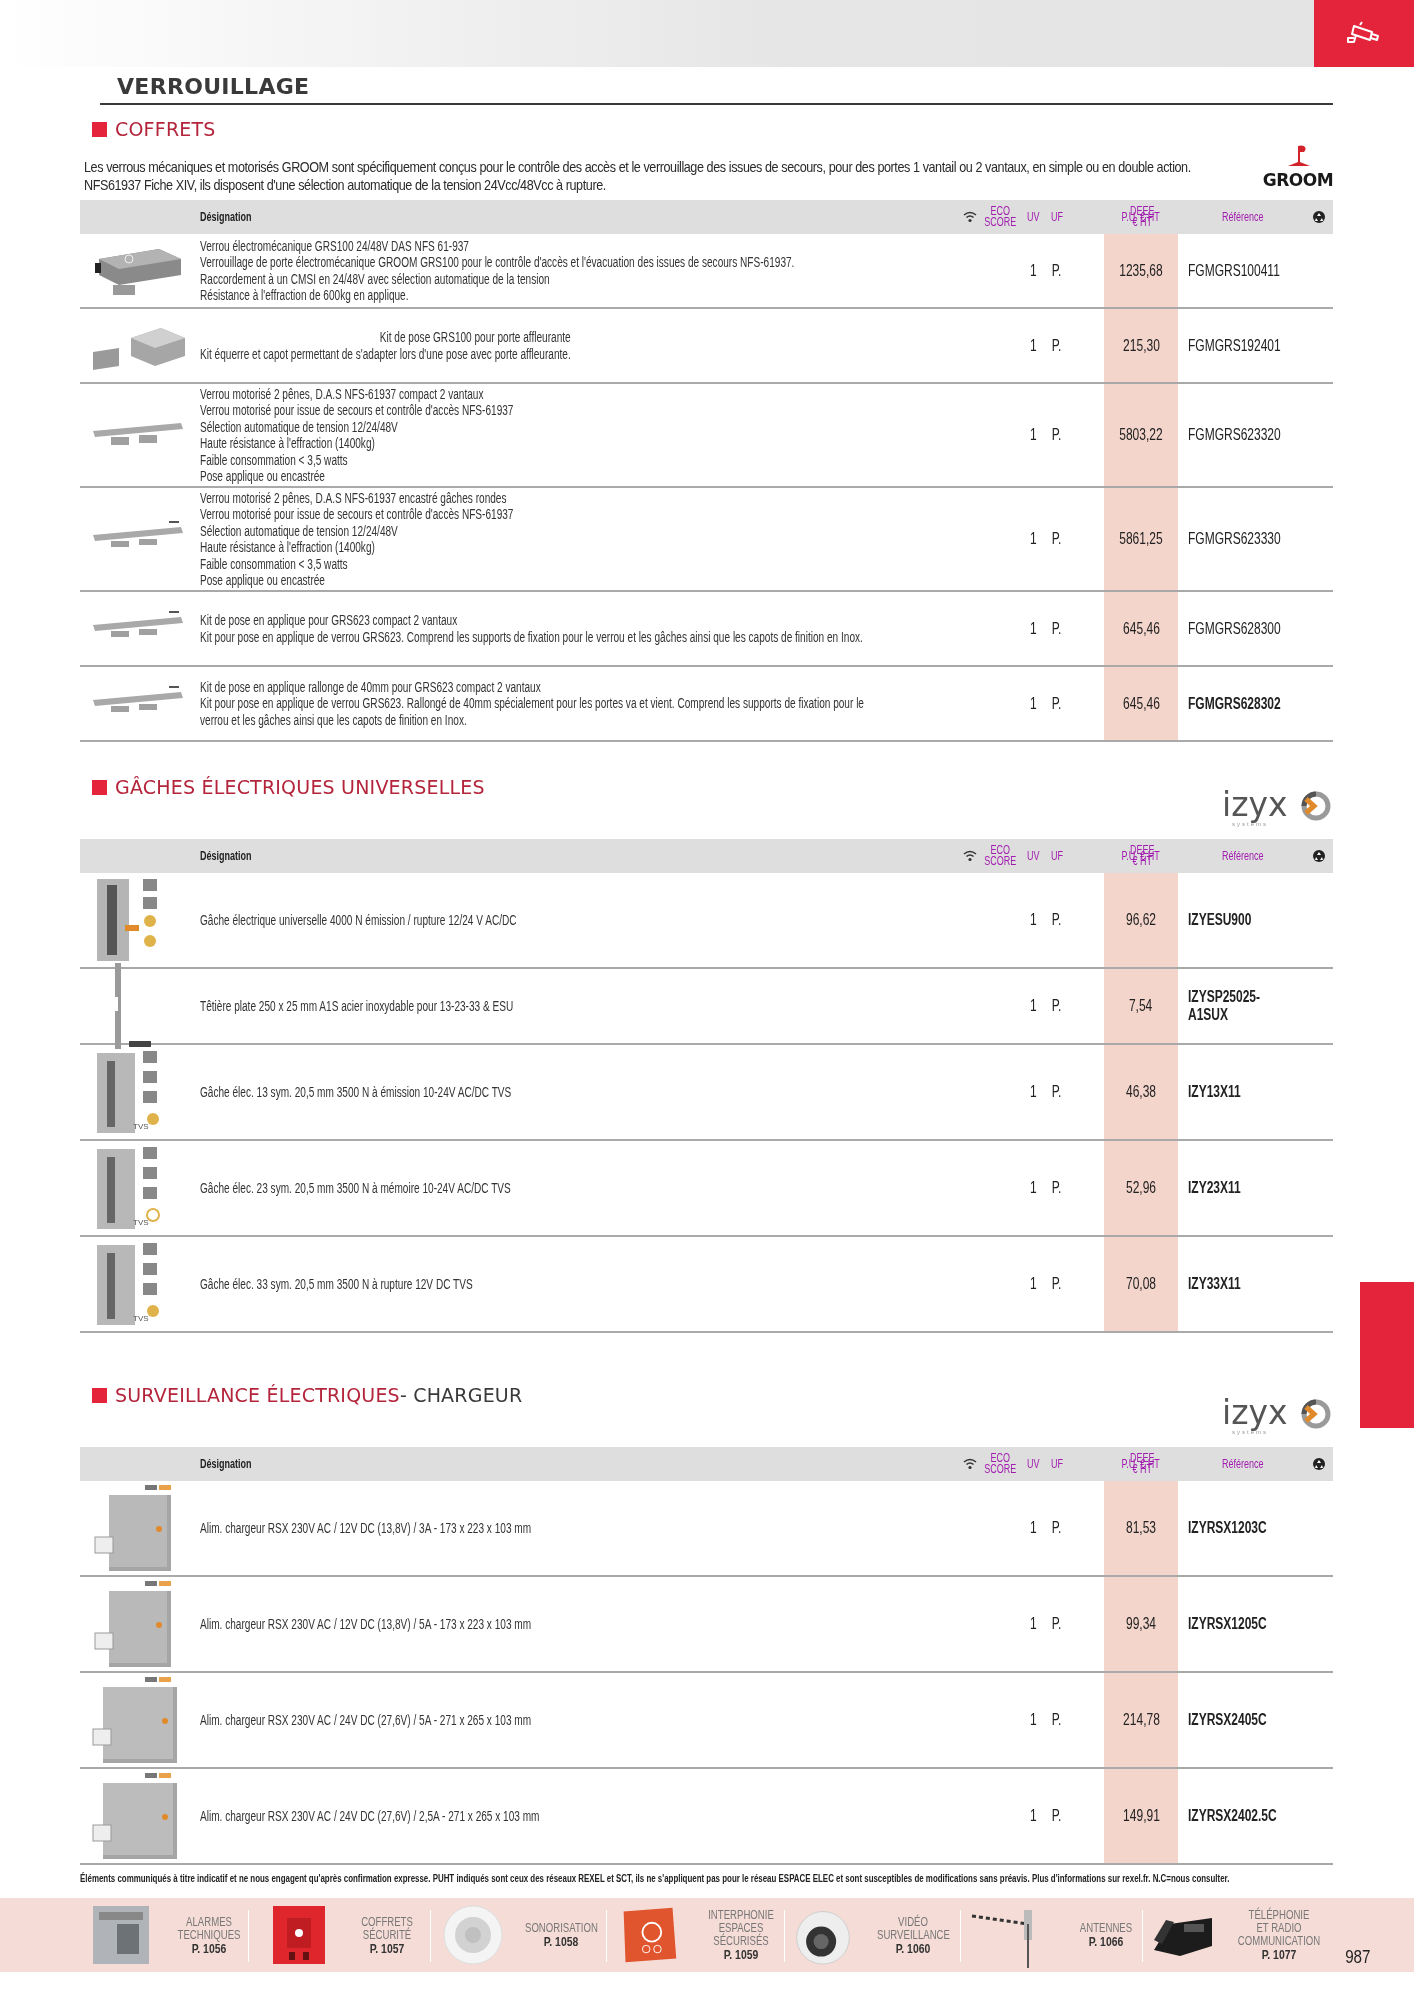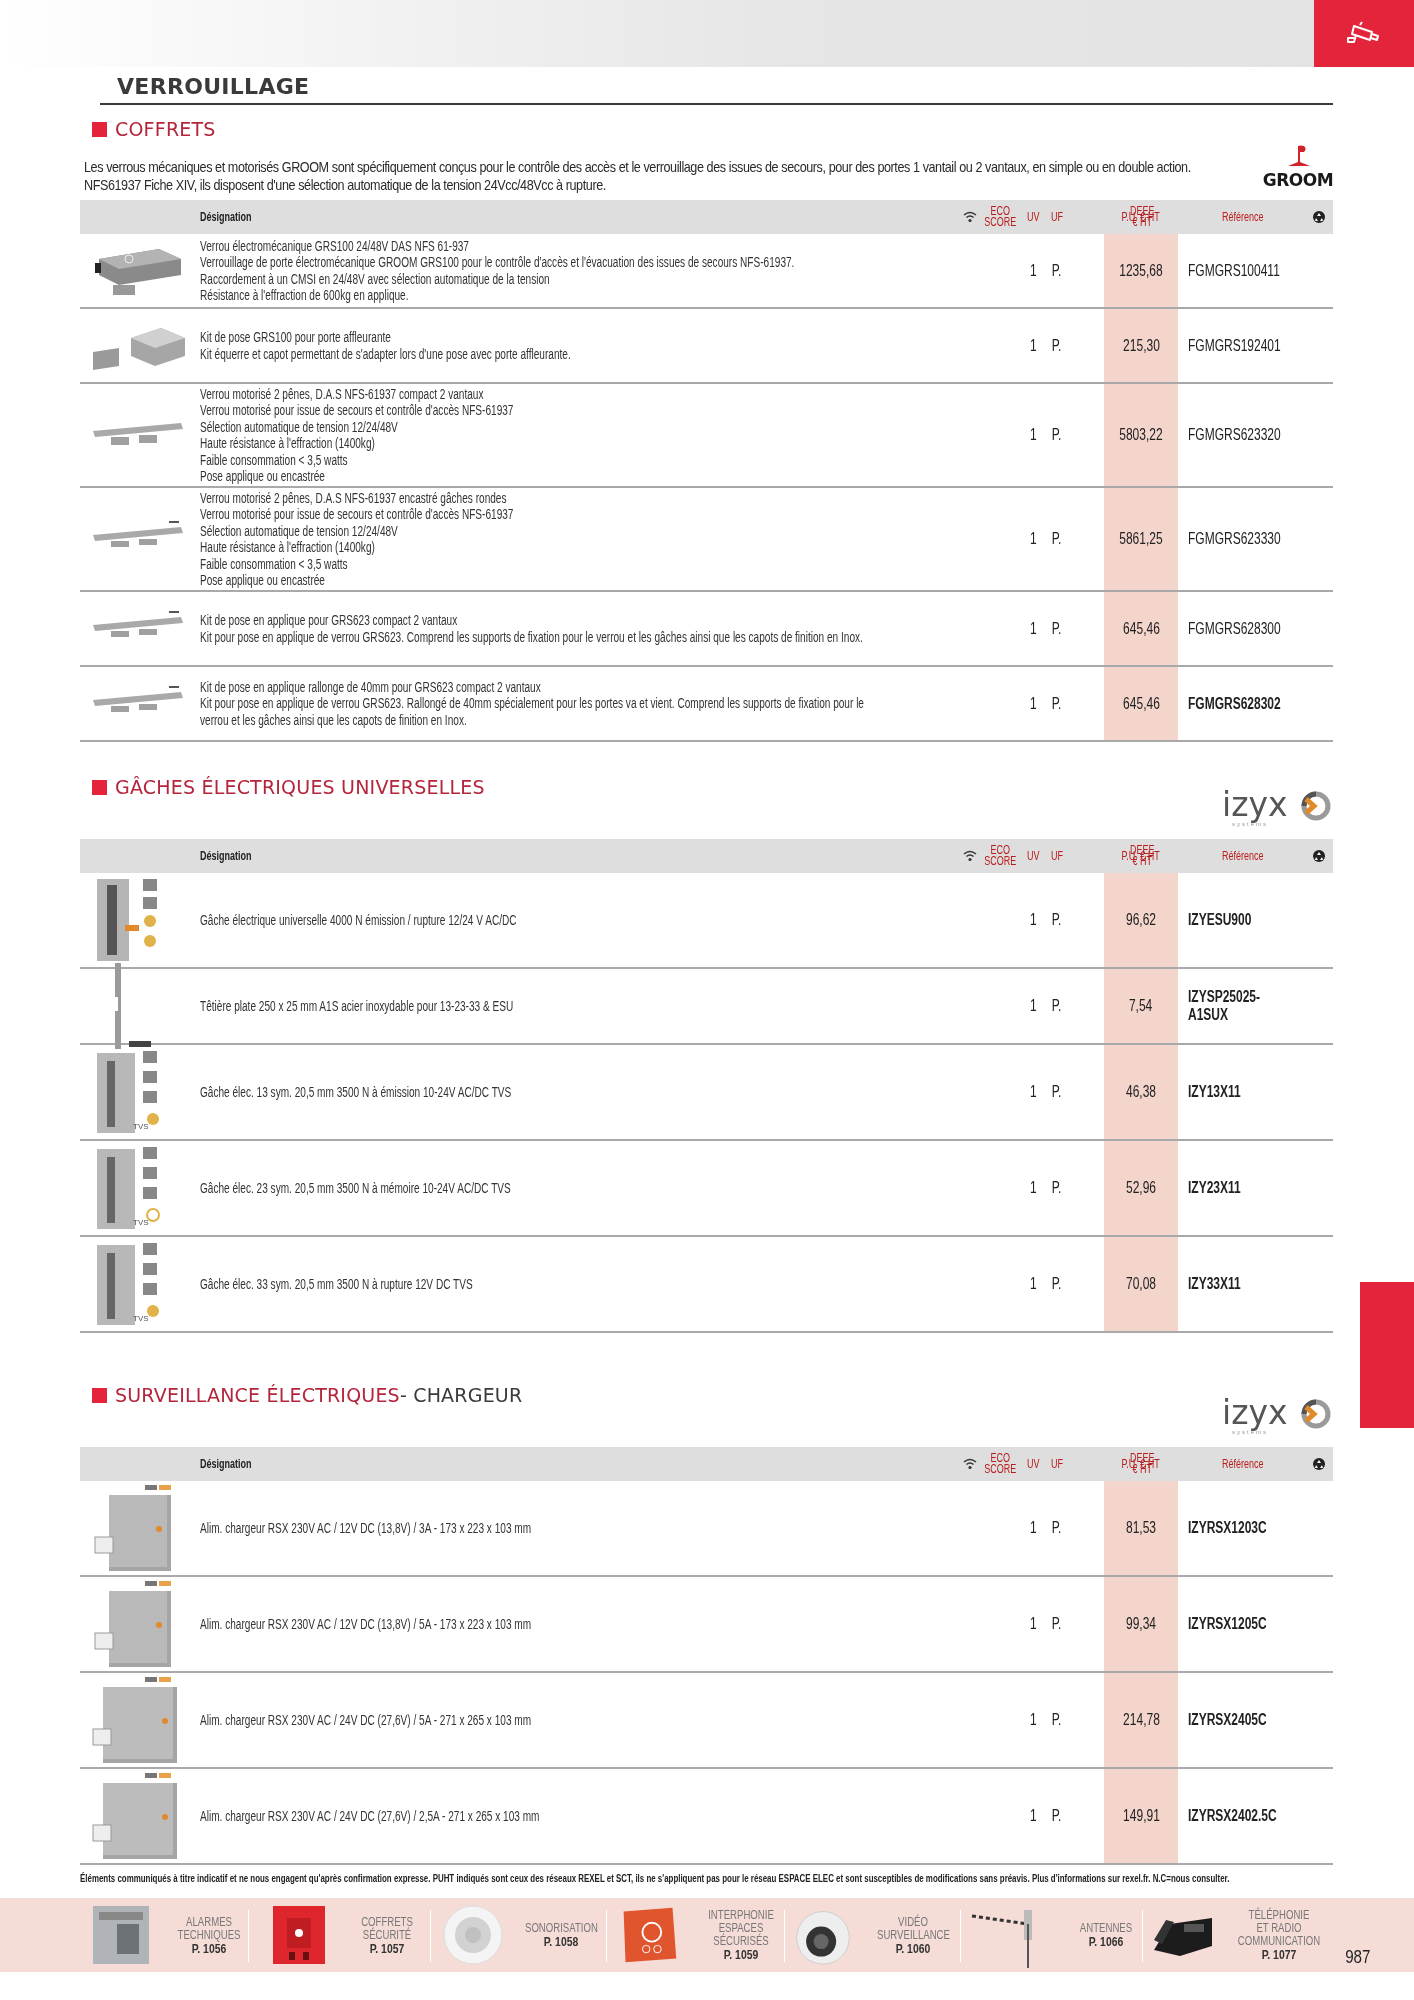--- a/index.html
+++ b/index.html
@@ -30,21 +30,21 @@
     font-weight: bold; font-size: 17px; color: #1a1a1a; letter-spacing: -0.5px; }
   .brand-izyx { position: absolute; width: 118px; height: 46px; }
   .brand-izyx .word { position: absolute; left: 0; top: 2px; font-family: "DejaVu Sans", sans-serif; font-size: 33px;
     color: #555; letter-spacing: 0px; line-height: 34px; }
   .brand-izyx .sub { position: absolute; left: 10px; top: 35px; font-size: 6px; color: #999; letter-spacing: 2px; }
 
   
   .tbl { position: absolute; left: 80px; width: 1253px; }
   .thead { position: relative; height: 34px; background: #dedede; }
   .thead .c { position: absolute; top: 0; height: 34px; display: flex; align-items: center; justify-content: center;
-    font-size: 12px; color: #b91c1c; text-align: center; line-height: 11px; font-family: "Liberation Sans", sans-serif; }
+    font-size: 12px; color: #a21caf; text-align: center; line-height: 11px; font-family: "Liberation Sans", sans-serif; }
   .thead .c span { display: inline-block; transform: scaleX(0.75); }
   .thead .desig { left: 120px; justify-content: flex-start; font-weight: bold; color: #222; }
   .thead .desig span { transform-origin: left; }
 
   .row { position: relative; border-bottom: 2px solid #a9a9a9; }
   .row .img { position: absolute; left: 0; top: 0; width: 118px; height: 100%; display: flex; align-items: center; justify-content: center; }
   .row .desc { position: absolute; left: 120px; top: 0; height: 100%; display: flex; flex-direction: column; justify-content: center;
     font-size: 14px; line-height: 16.5px; color: #333; font-family: "Liberation Sans", sans-serif; }
   .row .desc span { display: block; transform: scaleX(0.72); transform-origin: left; white-space: nowrap; }
   .row .v { position: absolute; top: 0; height: 100%; display: flex; align-items: center; justify-content: center;
@@ -180,21 +180,21 @@
         <span>-</span>
       </div>
     <div class="v col-pu price">
         <span>1235,68</span>
       </div>
     <div class="v col-ref ref">
         <span>FGMGRS100411</span>
       </div>
   </div>
 
-  <div class="row" style="height:75px;">
+  <div class="row" style="height:75px;text-align:right;">
     <div class="img">
       <svg width="100" height="60" viewBox="0 0 100 60">
           <path d="M4 36 L30 32 L30 50 L4 54 Z" fill="#9a9a9a"></path>
           <path d="M42 22 L72 12 L96 22 L96 40 L66 50 L42 40 Z" fill="#a6a6a6"></path>
           <path d="M42 22 L72 12 L96 22 L66 32 Z" fill="#d0d0d0"></path>
         </svg>
     </div>
     <div class="desc">
       <span>Kit de pose GRS100 pour porte affleurante</span>
         <span>Kit équerre et capot permettant de s'adapter lors d'une pose avec porte affleurante.</span>

